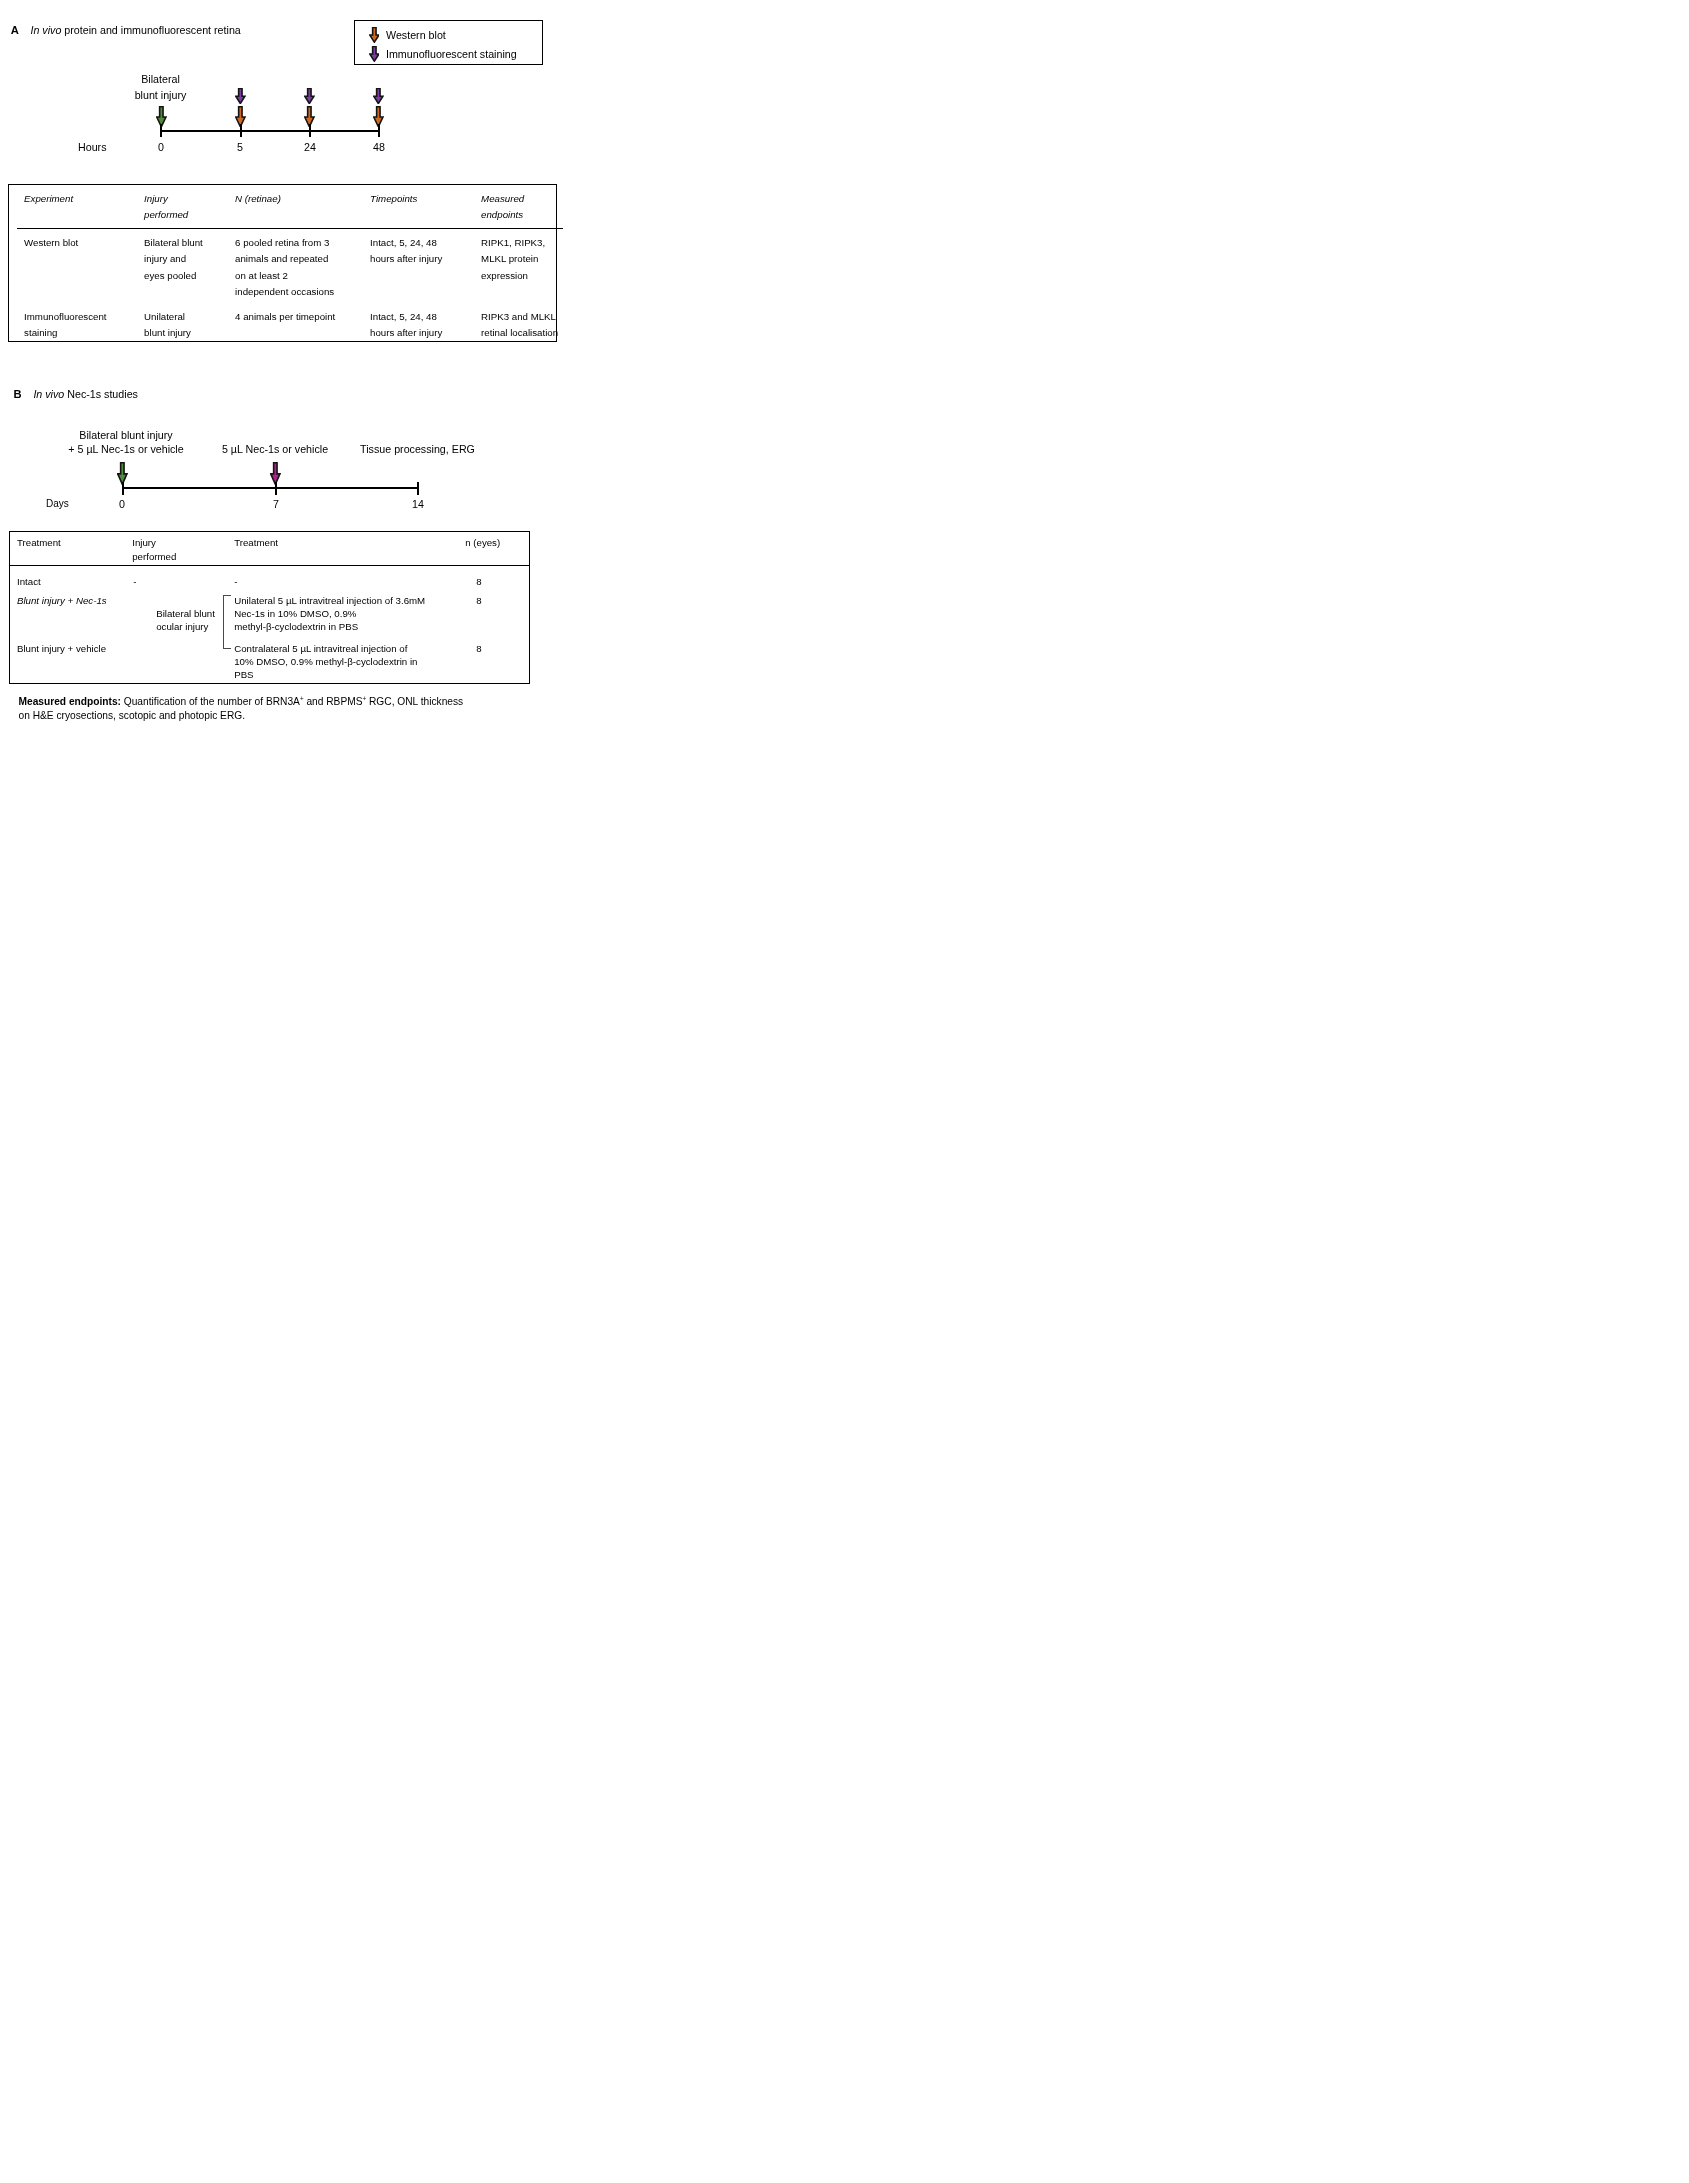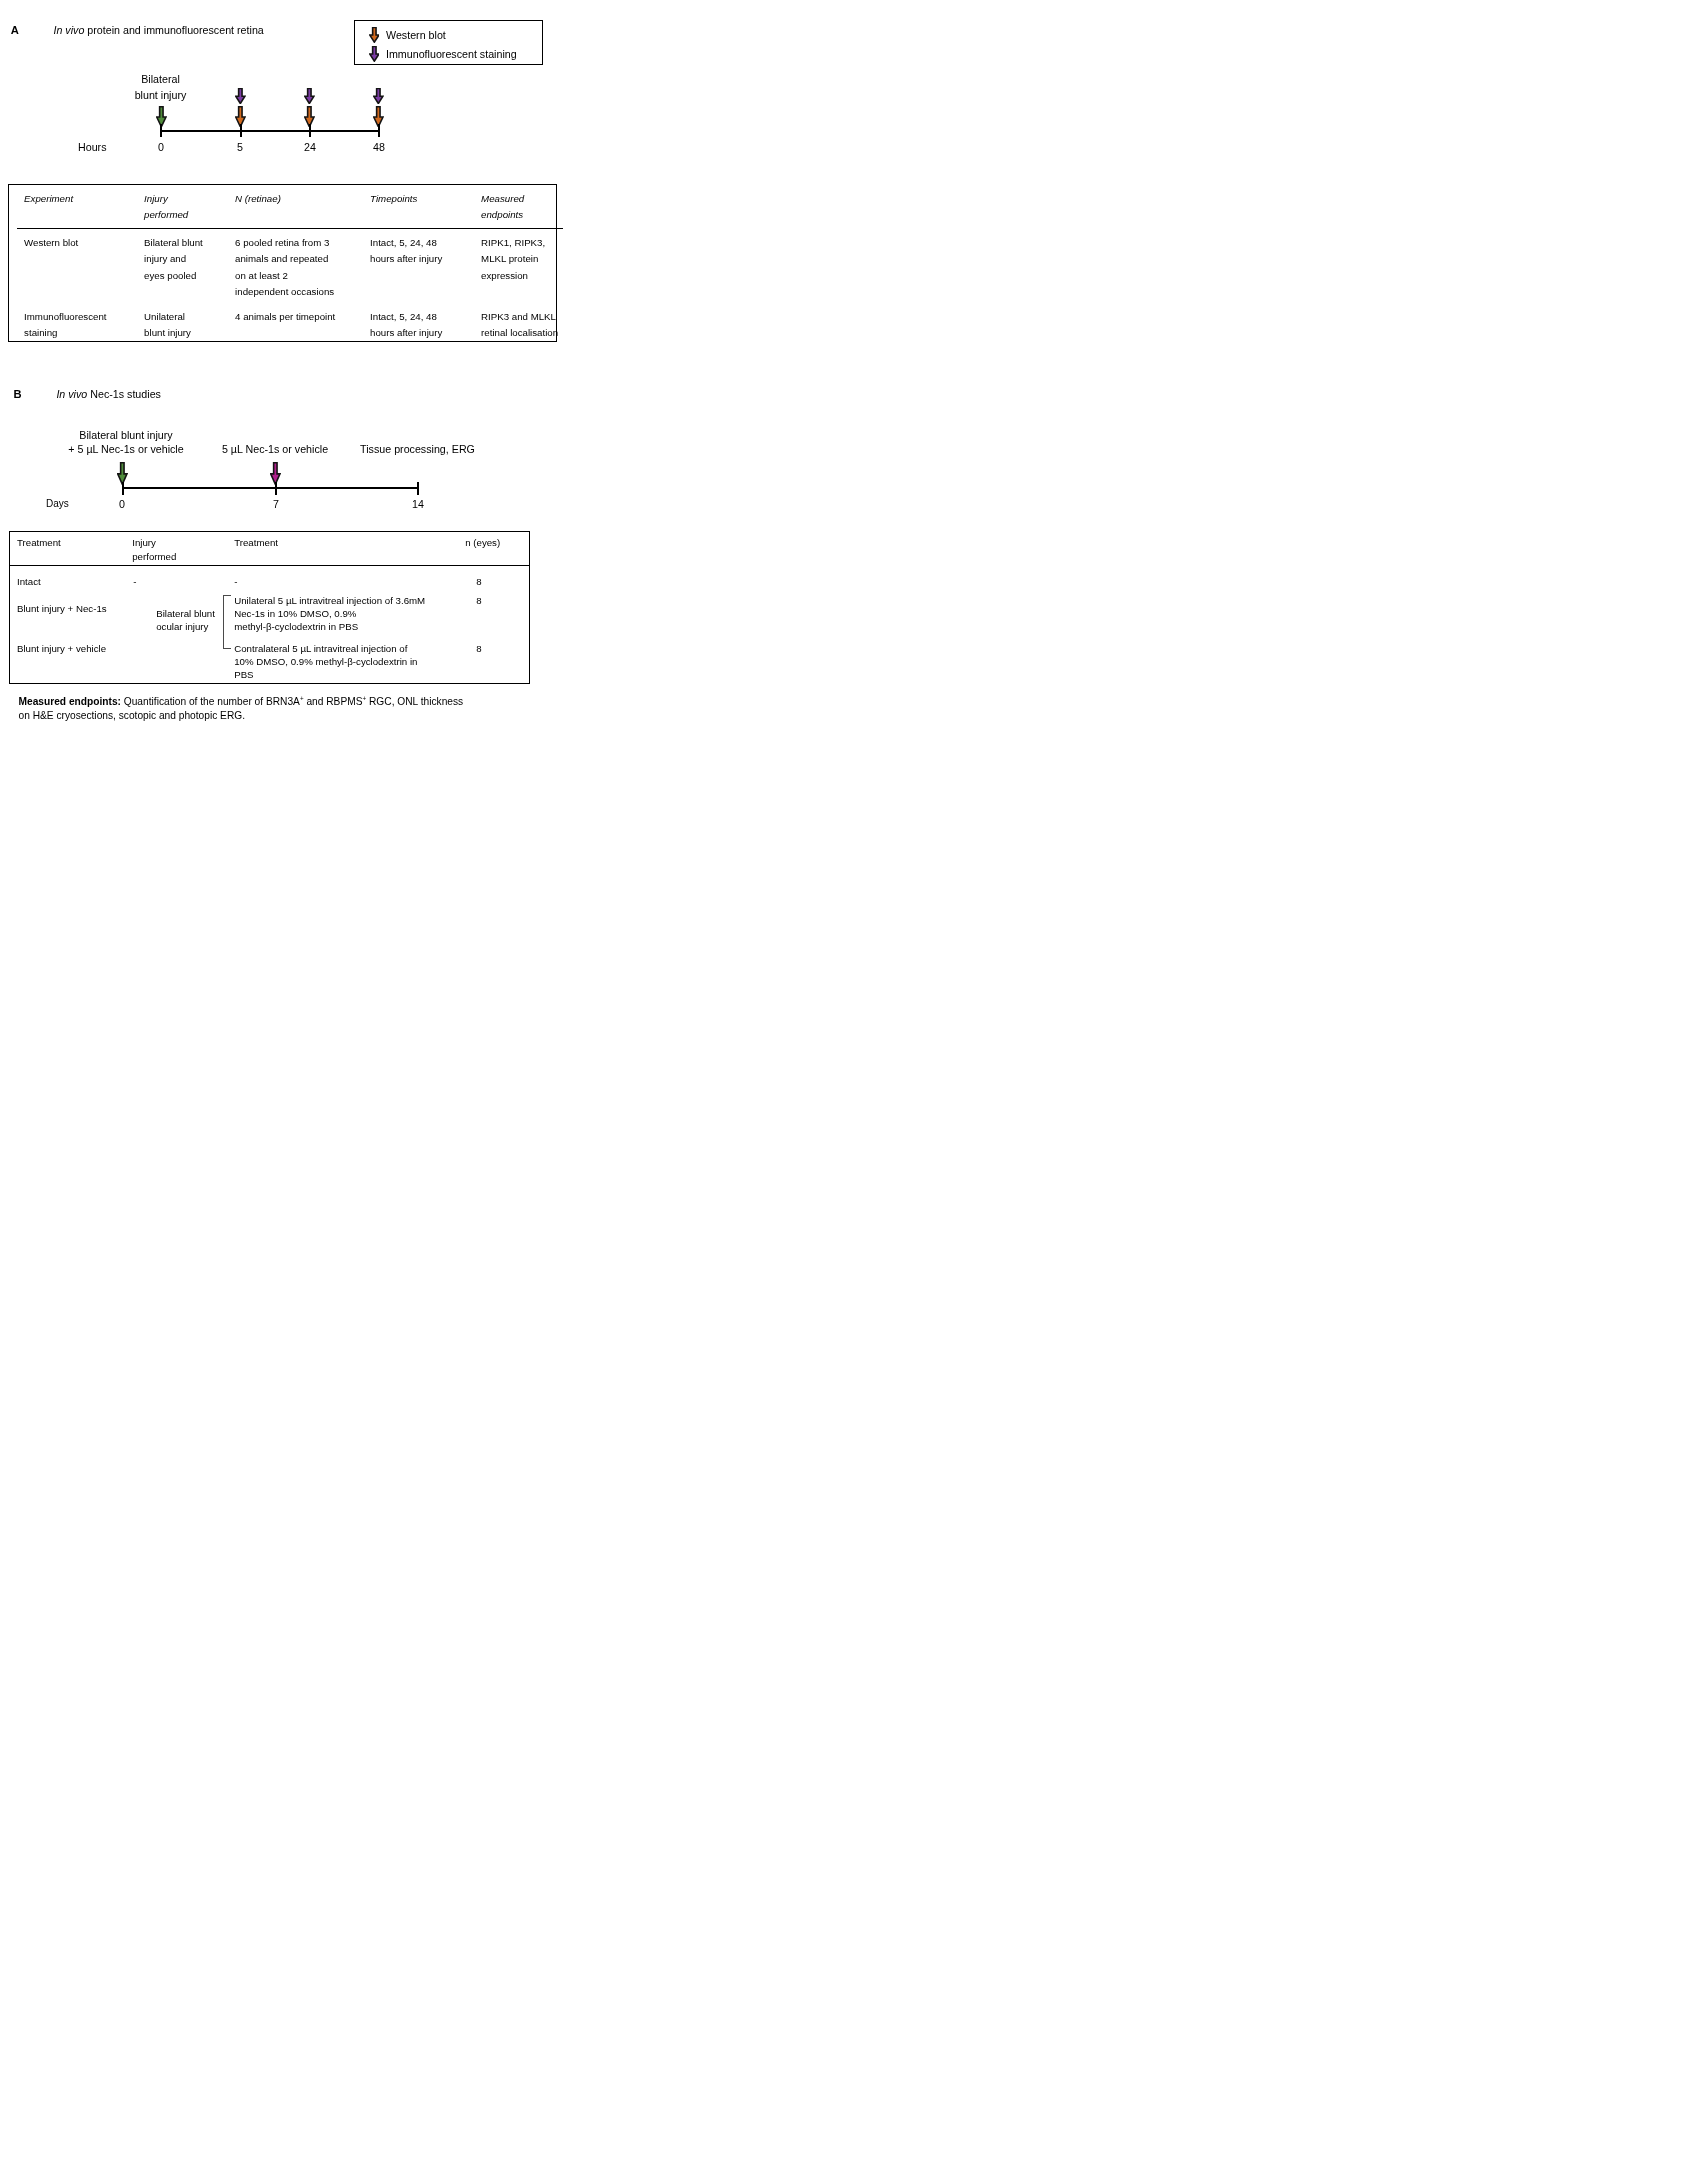--- a/index.html
+++ b/index.html
@@ -1,21 +1,21 @@
 <!DOCTYPE html>
 <html style="font-size:7.8px"><head>
 <meta charset="utf-8">
 <style>
   * { box-sizing: border-box; margin: 0; padding: 0; }
   body { background: #ffffff; font-family: "Liberation Sans", sans-serif; color: #000; }
   .page { position: relative; width: 563px; height: 728px; background: #fff; overflow: hidden; }
   .abs { position: absolute; }
   .pre { white-space: pre; }
   .ctr { text-align: center; }
-  .it { font-style: italic; margin-left: 23px; }
+  .it { font-style: italic; }
 
   
   .sect-title { display: flex; align-items: baseline; gap: 11.7px; font-size: 10.7px; }
   .sect-label { font-weight: bold; font-size: 11.2px; }
 
   
   .legend { border: 1.5px solid #000; }
 
   
   svg.arrow polygon { stroke: #141414; stroke-width: 1.6; stroke-linejoin: miter; }
@@ -178,21 +178,21 @@
 performed</div>
       <div class="hcell" style="left:224px;">Treatment</div>
       <div class="hcell" style="left:455px;">n (eyes)</div>
     </div>
     <div class="bbody">
       <div class="item" style="left:6.8px; top:8.8px;">Intact</div>
       <div class="item" style="left:123px; top:8.8px;">-</div>
       <div class="item" style="left:224px; top:8.8px;">-</div>
       <div class="item" style="left:466px; top:8.8px;">8</div>
 
-      <div class="item" style="left:6.8px; top:36px;">Blunt injury + Nec-1s</div>
+      <div class="item" style="left:6.8px; top:28px;font-style:italic;">Blunt injury + Nec-1s</div>
       <div class="item" style="left:224px; top:28px; width:232px;">Unilateral 5 µL intravitreal injection of 3.6mM
 Nec-1s in 10% DMSO, 0.9%
 methyl-β-cyclodextrin in PBS</div>
       <div class="item" style="left:466px; top:28px;">8</div>
 
       <div class="item" style="left:146px; top:41px;">Bilateral blunt
 ocular injury</div>
       <div class="bracket"></div>
 
       <div class="item" style="left:6.8px; top:76px;">Blunt injury + vehicle</div>

